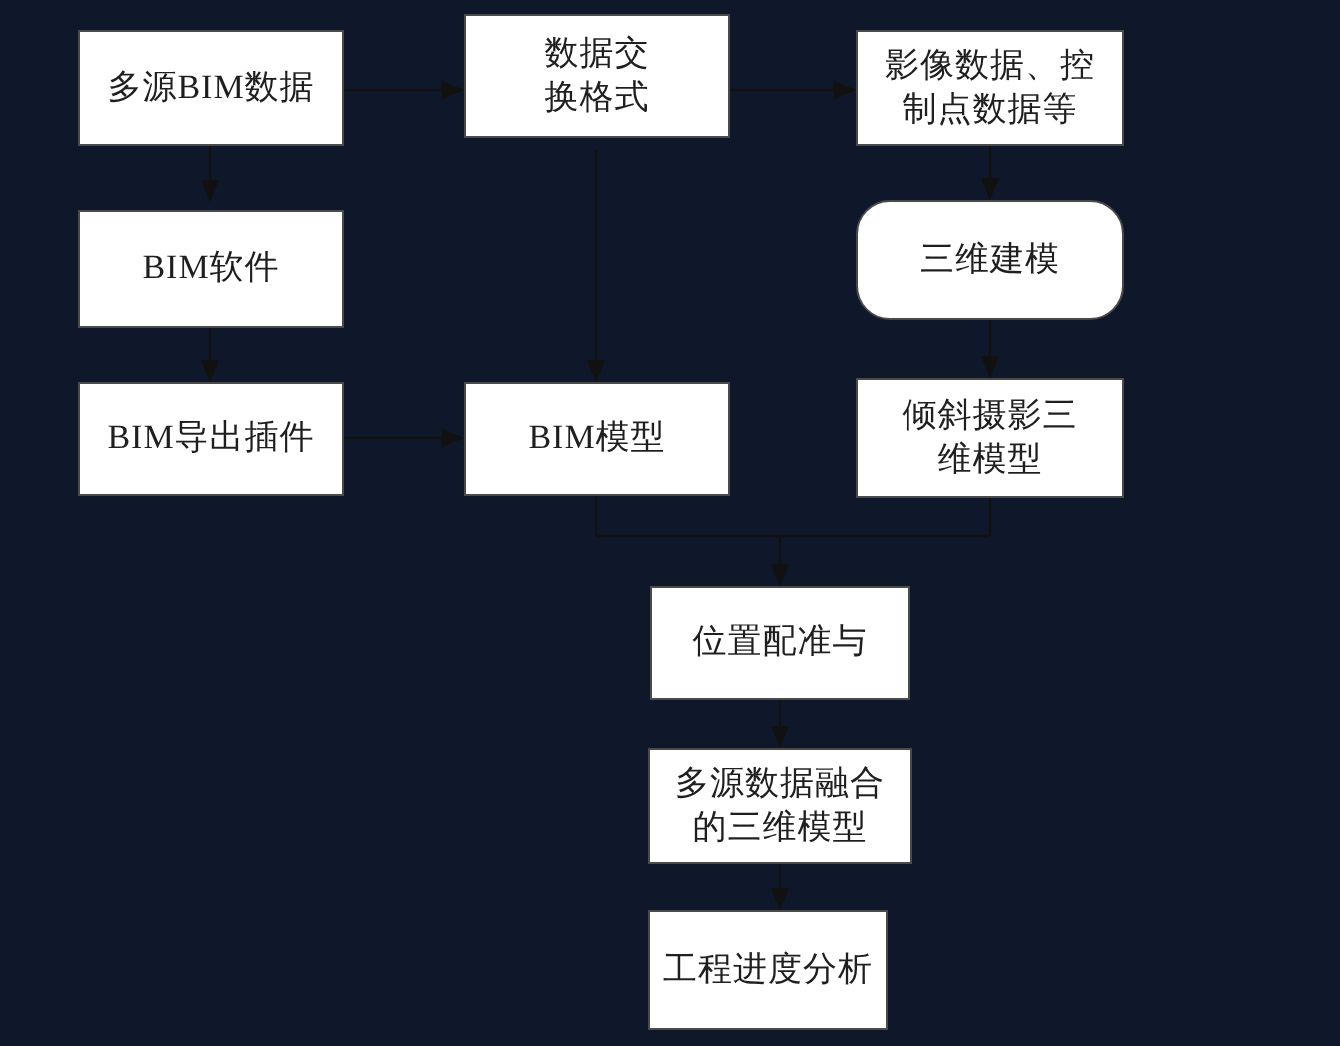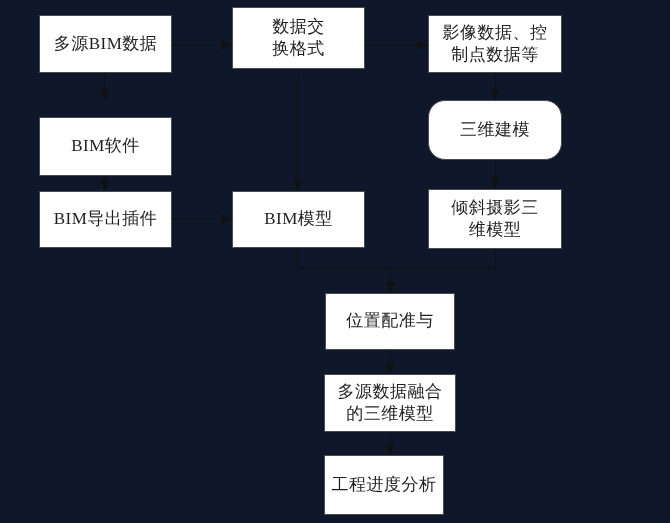--- a/index.html
+++ b/index.html
@@ -112,21 +112,21 @@
         <div class="node-line">多源BIM数据</div>
       </div>
       <div class="node" style="left: 232px; top: 7px; width: 133px; height: 62px; border-color: rgb(74, 74, 74); background: rgb(255, 255, 255); color: rgb(31, 31, 31);">
         <div class="node-line">数据交</div>
         <div class="node-line">换格式</div>
       </div>
       <div class="node" style="left: 428px; top: 15px; width: 134px; height: 58px; border-color: rgb(74, 74, 74); background: rgb(255, 255, 255); color: rgb(31, 31, 31);">
         <div class="node-line">影像数据、控</div>
         <div class="node-line">制点数据等</div>
       </div>
-      <div class="node" style="left: 39px; top: 117px; width: 133px; height: 59px; border-color: rgb(74, 74, 74); background: rgb(255, 255, 255); color: rgb(31, 31, 31);">
+      <div class="node" style="left: 39px; top: 105px; width: 133px; height: 59px; border-color: rgb(74, 74, 74); background: rgb(255, 255, 255); color: rgb(31, 31, 31);">
         <div class="node-line">BIM软件</div>
       </div>
       <div class="node" style="left: 428px; top: 100px; width: 134px; height: 60px; border-color: rgb(74, 74, 74); background: rgb(255, 255, 255); color: rgb(31, 31, 31); border-radius: 17px;">
         <div class="node-line">三维建模</div>
       </div>
       <div class="node" style="left: 39px; top: 191px; width: 133px; height: 57px; border-color: rgb(74, 74, 74); background: rgb(255, 255, 255); color: rgb(31, 31, 31);">
         <div class="node-line">BIM导出插件</div>
       </div>
       <div class="node" style="left: 232px; top: 191px; width: 133px; height: 57px; border-color: rgb(74, 74, 74); background: rgb(255, 255, 255); color: rgb(31, 31, 31);">
         <div class="node-line">BIM模型</div>

